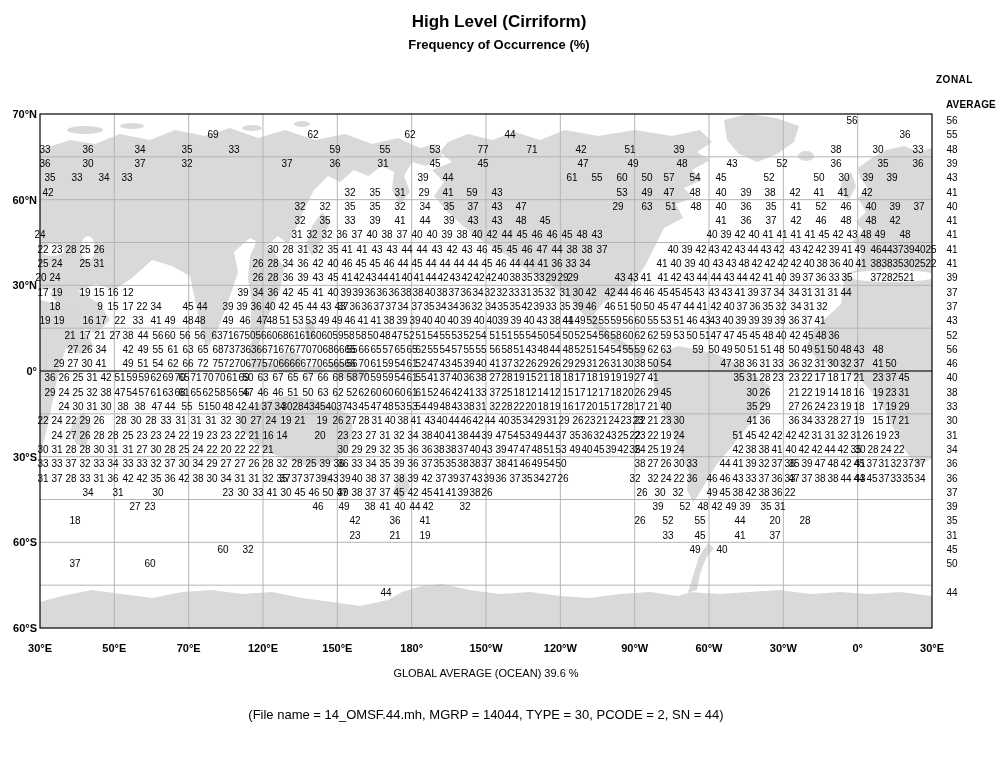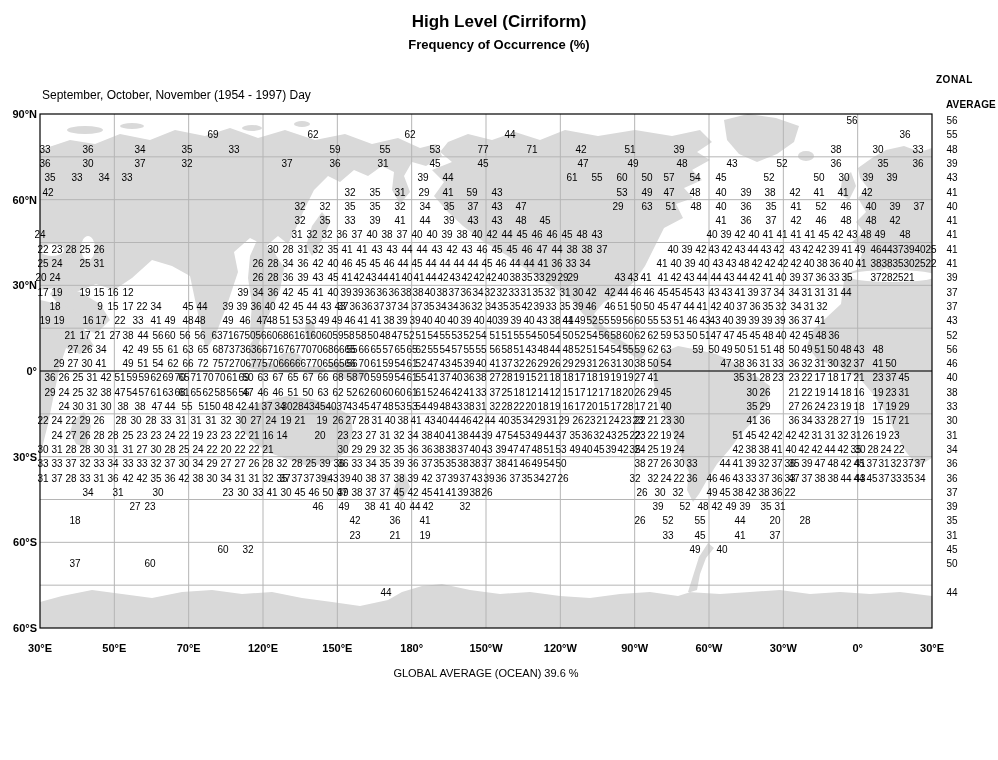--- a/index.html
+++ b/index.html
@@ -20,21 +20,20 @@
   #gavg{top:667px;left:136px;width:700px;text-align:center;font-size:11px;}
   #fileinfo{top:707px;left:86px;width:800px;text-align:center;font-size:13px;}
 </style>
 </head>
 <body>
 
 <div id="page">
 
   <div class="abs" id="subtitle">Frequency of Occurrence (%)</div>
   <div class="abs" id="title">High Level (Cirriform)</div>
-  <div class="abs" id="season">September, October, November (1954 - 1997) Day</div>
   <div class="abs" id="zonal-h1">ZONAL</div>
   <div class="abs" id="zonal-h2">AVERAGE</div>
 
   <svg class="abs" id="map-svg" width="998" height="760" viewBox="0 0 998 760">
     <g id="land" fill="#d9d9d9" stroke="none">
 
       <path d="M40,150 L70,140 95,144 120,134 150,140 175,130 205,136 230,128 258,138 285,130 315,140 345,134 372,144 398,138 420,148 436,144 442,156 426,166 412,162 404,176 410,192 400,204 392,190 394,172 382,166 368,176 354,170 340,182 328,176 314,190 304,210 296,228 288,244 278,236 266,246 250,238 234,252 238,272 228,302 216,334 206,350 198,314 190,276 172,266 152,260 132,278 114,290 96,284 76,292 56,288 40,290 Z"></path>
 
       <ellipse cx="85" cy="130" rx="18" ry="4"></ellipse>
         <ellipse cx="132" cy="126" rx="12" ry="3"></ellipse>
@@ -1368,23 +1367,24 @@
       <span class="lon" style="left: 263px; top: 648px;">120°E</span>
       <span class="lon" style="left: 337.333px; top: 648px;">150°E</span>
       <span class="lon" style="left: 411.667px; top: 648px;">180°</span>
       <span class="lon" style="left: 486px; top: 648px;">150°W</span>
       <span class="lon" style="left: 560.333px; top: 648px;">120°W</span>
       <span class="lon" style="left: 634.667px; top: 648px;">90°W</span>
       <span class="lon" style="left: 709px; top: 648px;">60°W</span>
       <span class="lon" style="left: 783.333px; top: 648px;">30°W</span>
       <span class="lon" style="left: 857.667px; top: 648px;">0°</span>
       <span class="lon" style="left: 932px; top: 648px;">30°E</span>
-      <span class="lat" style="left: 37px; top: 114px;">90°N</span>
+      <span class="lat" style="left: 37px; top: 114px;">70°N</span>
       <span class="lat" style="left: 37px; top: 199.667px;">60°N</span>
       <span class="lat" style="left: 37px; top: 285.333px;">30°N</span>
       <span class="lat" style="left: 37px; top: 371px;">0°</span>
       <span class="lat" style="left: 37px; top: 456.667px;">30°S</span>
       <span class="lat" style="left: 37px; top: 542.333px;">60°S</span>
       <span class="lat" style="left: 37px; top: 628px;">60°S</span>
     </div>
 
   <div class="abs" id="gavg">GLOBAL AVERAGE (OCEAN)   39.6 %</div>
+  <div class="abs" id="fileinfo">(File name = 14_OMSF.44.mh, MGRP = 14044, TYPE = 30, PCODE = 2, SN = 44)</div>
 </div>
 
 </body></html>

